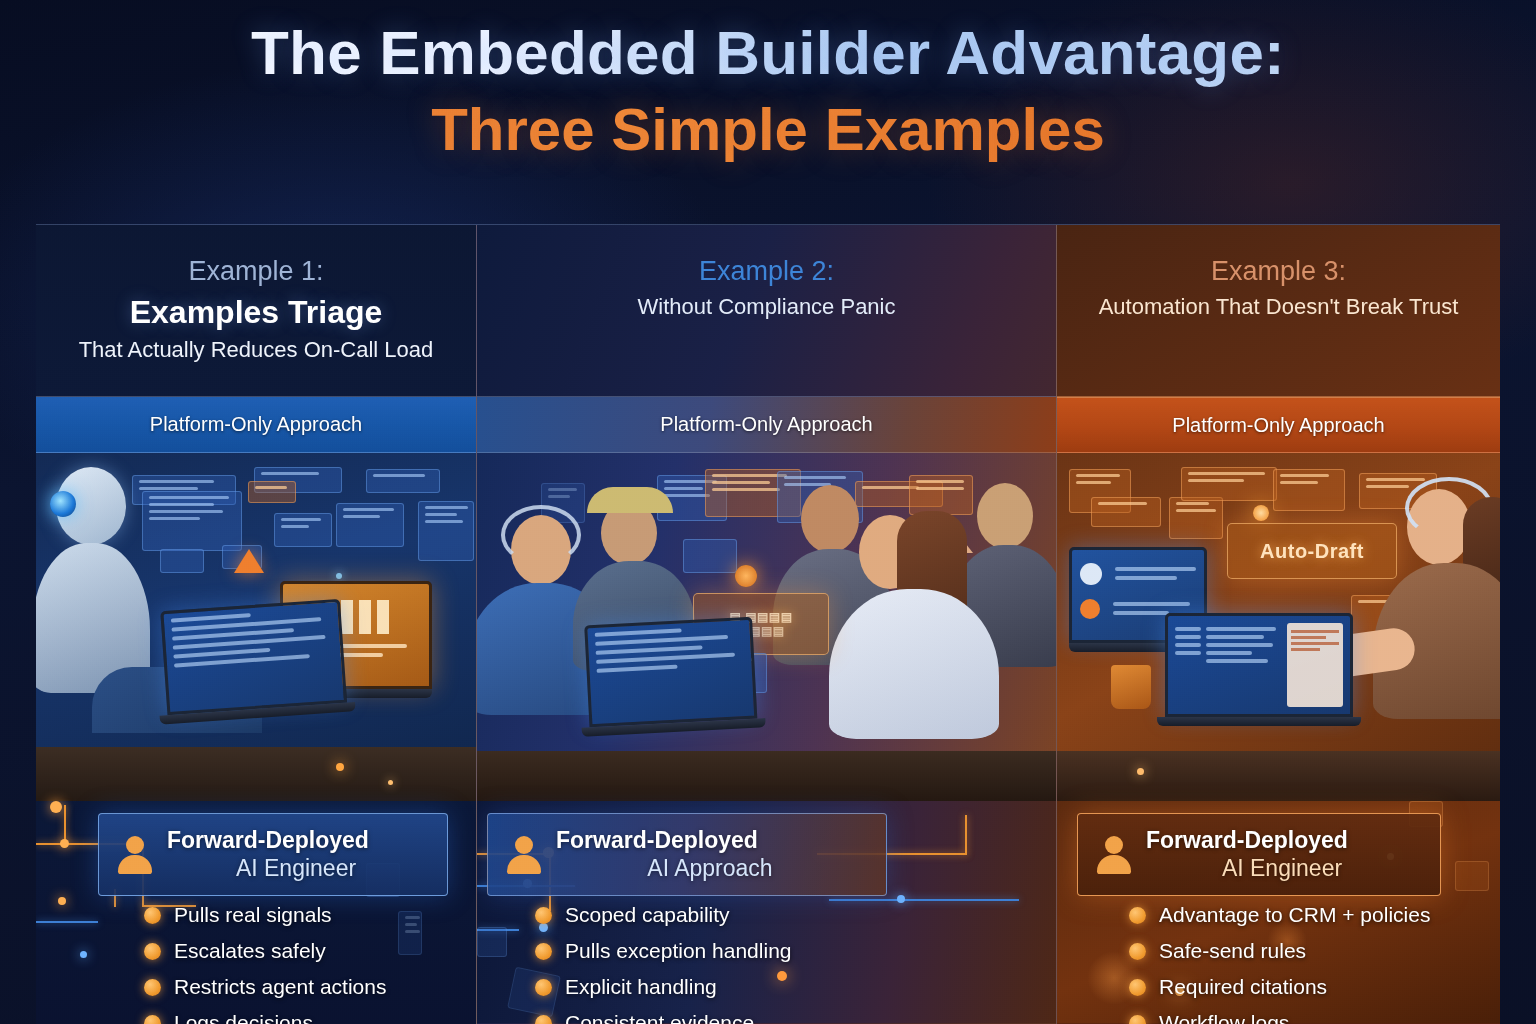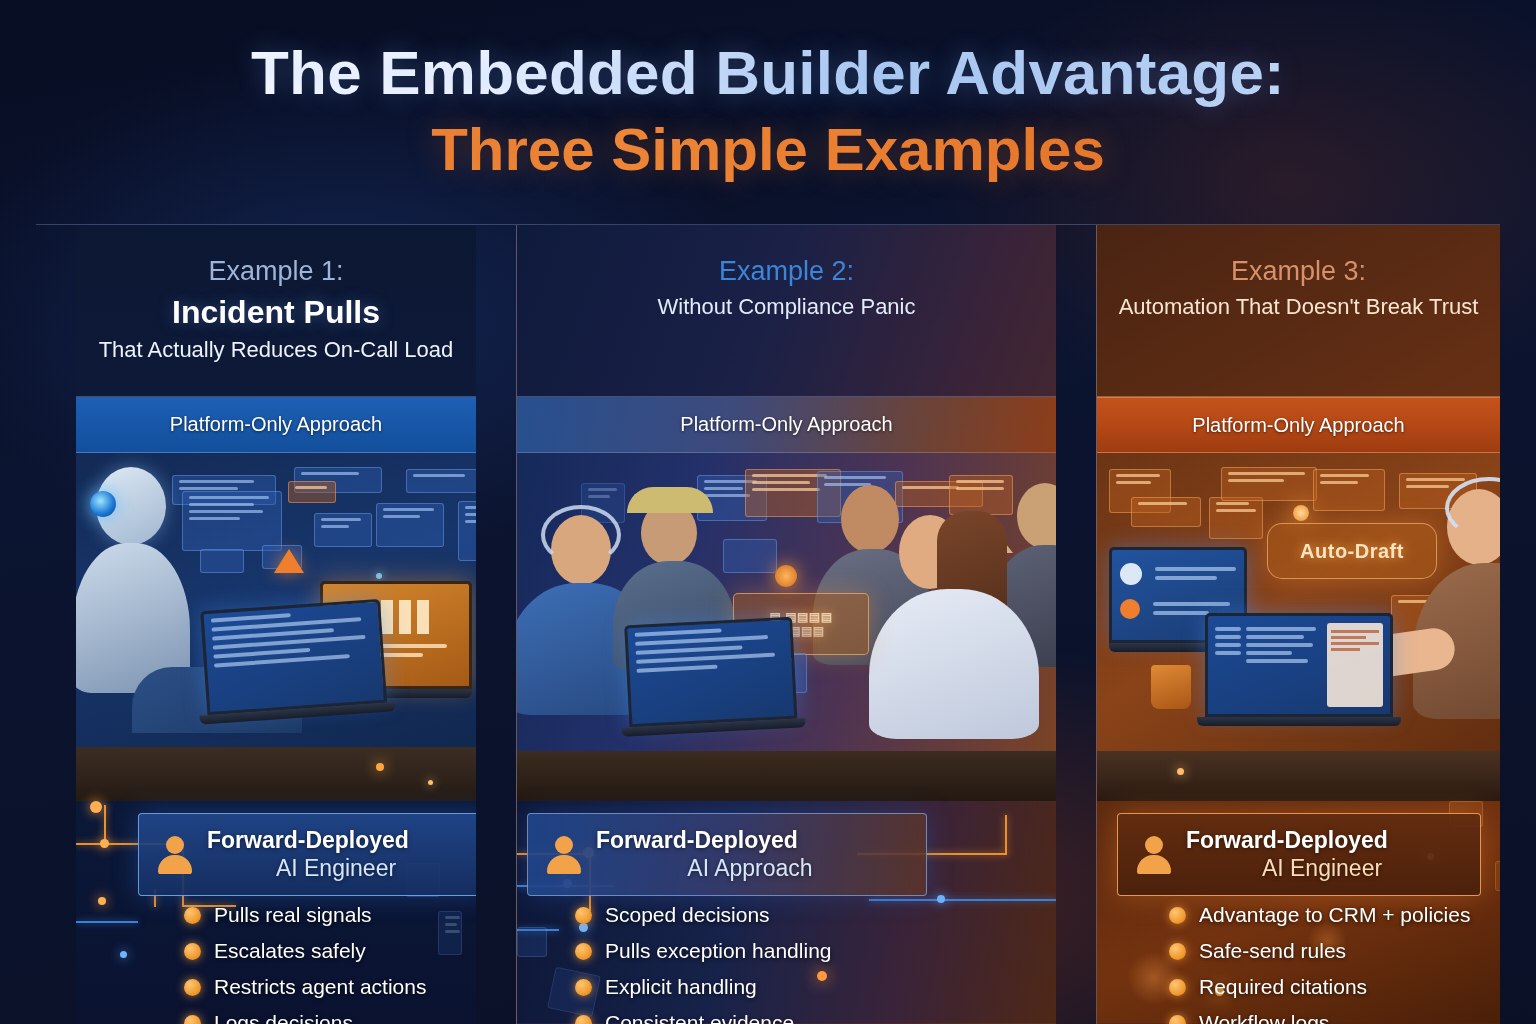--- a/index.html
+++ b/index.html
@@ -24,21 +24,21 @@
   
   #grain {
     position:absolute; inset:0; pointer-events:none; opacity:.30;
     background-image:
       repeating-linear-gradient(0deg, rgba(255,255,255,.025) 0 1px, transparent 1px 2px),
       repeating-linear-gradient(90deg, rgba(0,0,0,.035) 0 1px, transparent 1px 2px);
     mix-blend-mode:overlay;
   }
 
   
-  #title-block { position:absolute; top:36px; left:0; width:1536px; text-align:center; }
+  #title-block { position:absolute; top:16px; left:0; width:1536px; text-align:center; }
   .t-line1 {
     font-size:62px; font-weight:bold; letter-spacing:.2px;
     background:linear-gradient(95deg,#ffffff 0%,#f2f6ff 32%,#aecbf0 58%,#cfe0f6 100%);
     -webkit-background-clip:text; background-clip:text; color:transparent;
     text-shadow:0 0 26px rgba(120,170,255,.30);
     line-height:1.18;
   }
   .t-line2 {
     font-size:60px; font-weight:bold; margin-top:6px;
     background:linear-gradient(95deg,#e0712c 0%,#f08a3a 40%,#e87a2e 72%,#d9631f 100%);
@@ -46,21 +46,21 @@
     text-shadow:0 0 30px rgba(224,110,40,.34);
     line-height:1.18;
   }
 
   
   #grid {
     position:absolute; left:36px; top:224px; width:1464px; height:800px;
     display:grid; grid-template-columns:440px 580px 444px;
     border-top:1px solid rgba(150,180,230,.30);
   }
-  .col { position:relative; overflow:hidden;margin-left:40px; }
+  .col { position:relative; overflow:hidden; }
   .col + .col { border-left:1px solid rgba(160,175,210,.35); }
 
   
   .col-1 { background:linear-gradient(180deg,#0c1733 0%,#0e1c3e 55%,#0a1330 100%); }
   .col-2 { background:linear-gradient(110deg,#0e1a3c 0%,#1a2046 34%,#3a2338 62%,#58301f 100%); }
   .col-3 { background:linear-gradient(150deg,#4a2412 0%,#6b3114 45%,#521f0c 100%); }
 
   
   .head {
     position:relative; height:172px; padding:30px 16px 0;
@@ -218,21 +218,21 @@
     <div class="t-line1">The Embedded Builder Advantage:</div>
     <div class="t-line2">Three Simple Examples</div>
   </div>
 
   <div id="grid">
 
     <div class="col col-1">
 
       <div class="head">
         <div class="ex-label">Example 1:</div>
-        <div class="ex-title">Incident Pulls</div>
+        <div class="ex-title">Examples Triage</div>
         <div class="ex-sub">That Actually Reduces On-Call Load</div>
       </div>
 
       <div class="band">Platform-Only Approach</div>
 
       <div class="scene scene-1">
 
         <div class="uicard blue-card" style="left:96px;top:22px;width:104px;height:30px;">
             <i style="width:74%"></i>
             <i style="width:58%"></i>
@@ -473,21 +473,21 @@
             </div>
           <div class="fdae-txt">
             <div class="fdae-l1">Forward-Deployed</div>
             <div class="fdae-l2">AI Approach</div>
           </div>
         </div>
 
         <ul class="bullets bullets-2">
           <li>
               <span class="dot"></span>
-              <span>Scoped decisions</span>
+              <span>Scoped capability</span>
             </li>
           <li>
               <span class="dot"></span>
               <span>Pulls exception handling</span>
             </li>
           <li>
               <span class="dot"></span>
               <span>Explicit handling</span>
             </li>
           <li>
@@ -530,21 +530,21 @@
           </div>
         <div class="uicard amber-card" style="left:302px;top:20px;width:78px;height:36px;">
             <i style="width:78%"></i>
             <i style="width:56%"></i>
           </div>
         <div class="uicard amber-card" style="left:294px;top:142px;width:56px;height:40px;">
             <i style="width:70%"></i>
           </div>
         <div class="glow-dot" style="left:196px;top:52px;width:16px;height:16px;background:radial-gradient(circle,#ffe0a8,#ef8b22);box-shadow:0 0 22px rgba(255,170,60,.95);"></div>
 
-        <div class="scene-banner" style="left:170px;top:70px;width:170px;height:56px;font-size:20px;border-radius:15px;">
+        <div class="scene-banner" style="left:170px;top:70px;width:170px;height:56px;font-size:20px;">
           <span>Auto-Draft</span>
         </div>
 
         <div class="laptop" style="left:12px;top:94px;width:138px;">
           <div class="lid" style="height:96px;background:linear-gradient(160deg,#21539f,#1b3d74);">
             <div style="display:flex;align-items:center;gap:6px;margin:12px 8px;">
               <div style="width:22px;height:22px;border-radius:50%;background:#dde8f6;"></div>
               <div style="flex:1;">
                   <div class="row" style="width:92%;"></div>
                   <div class="row" style="width:70%;"></div>

